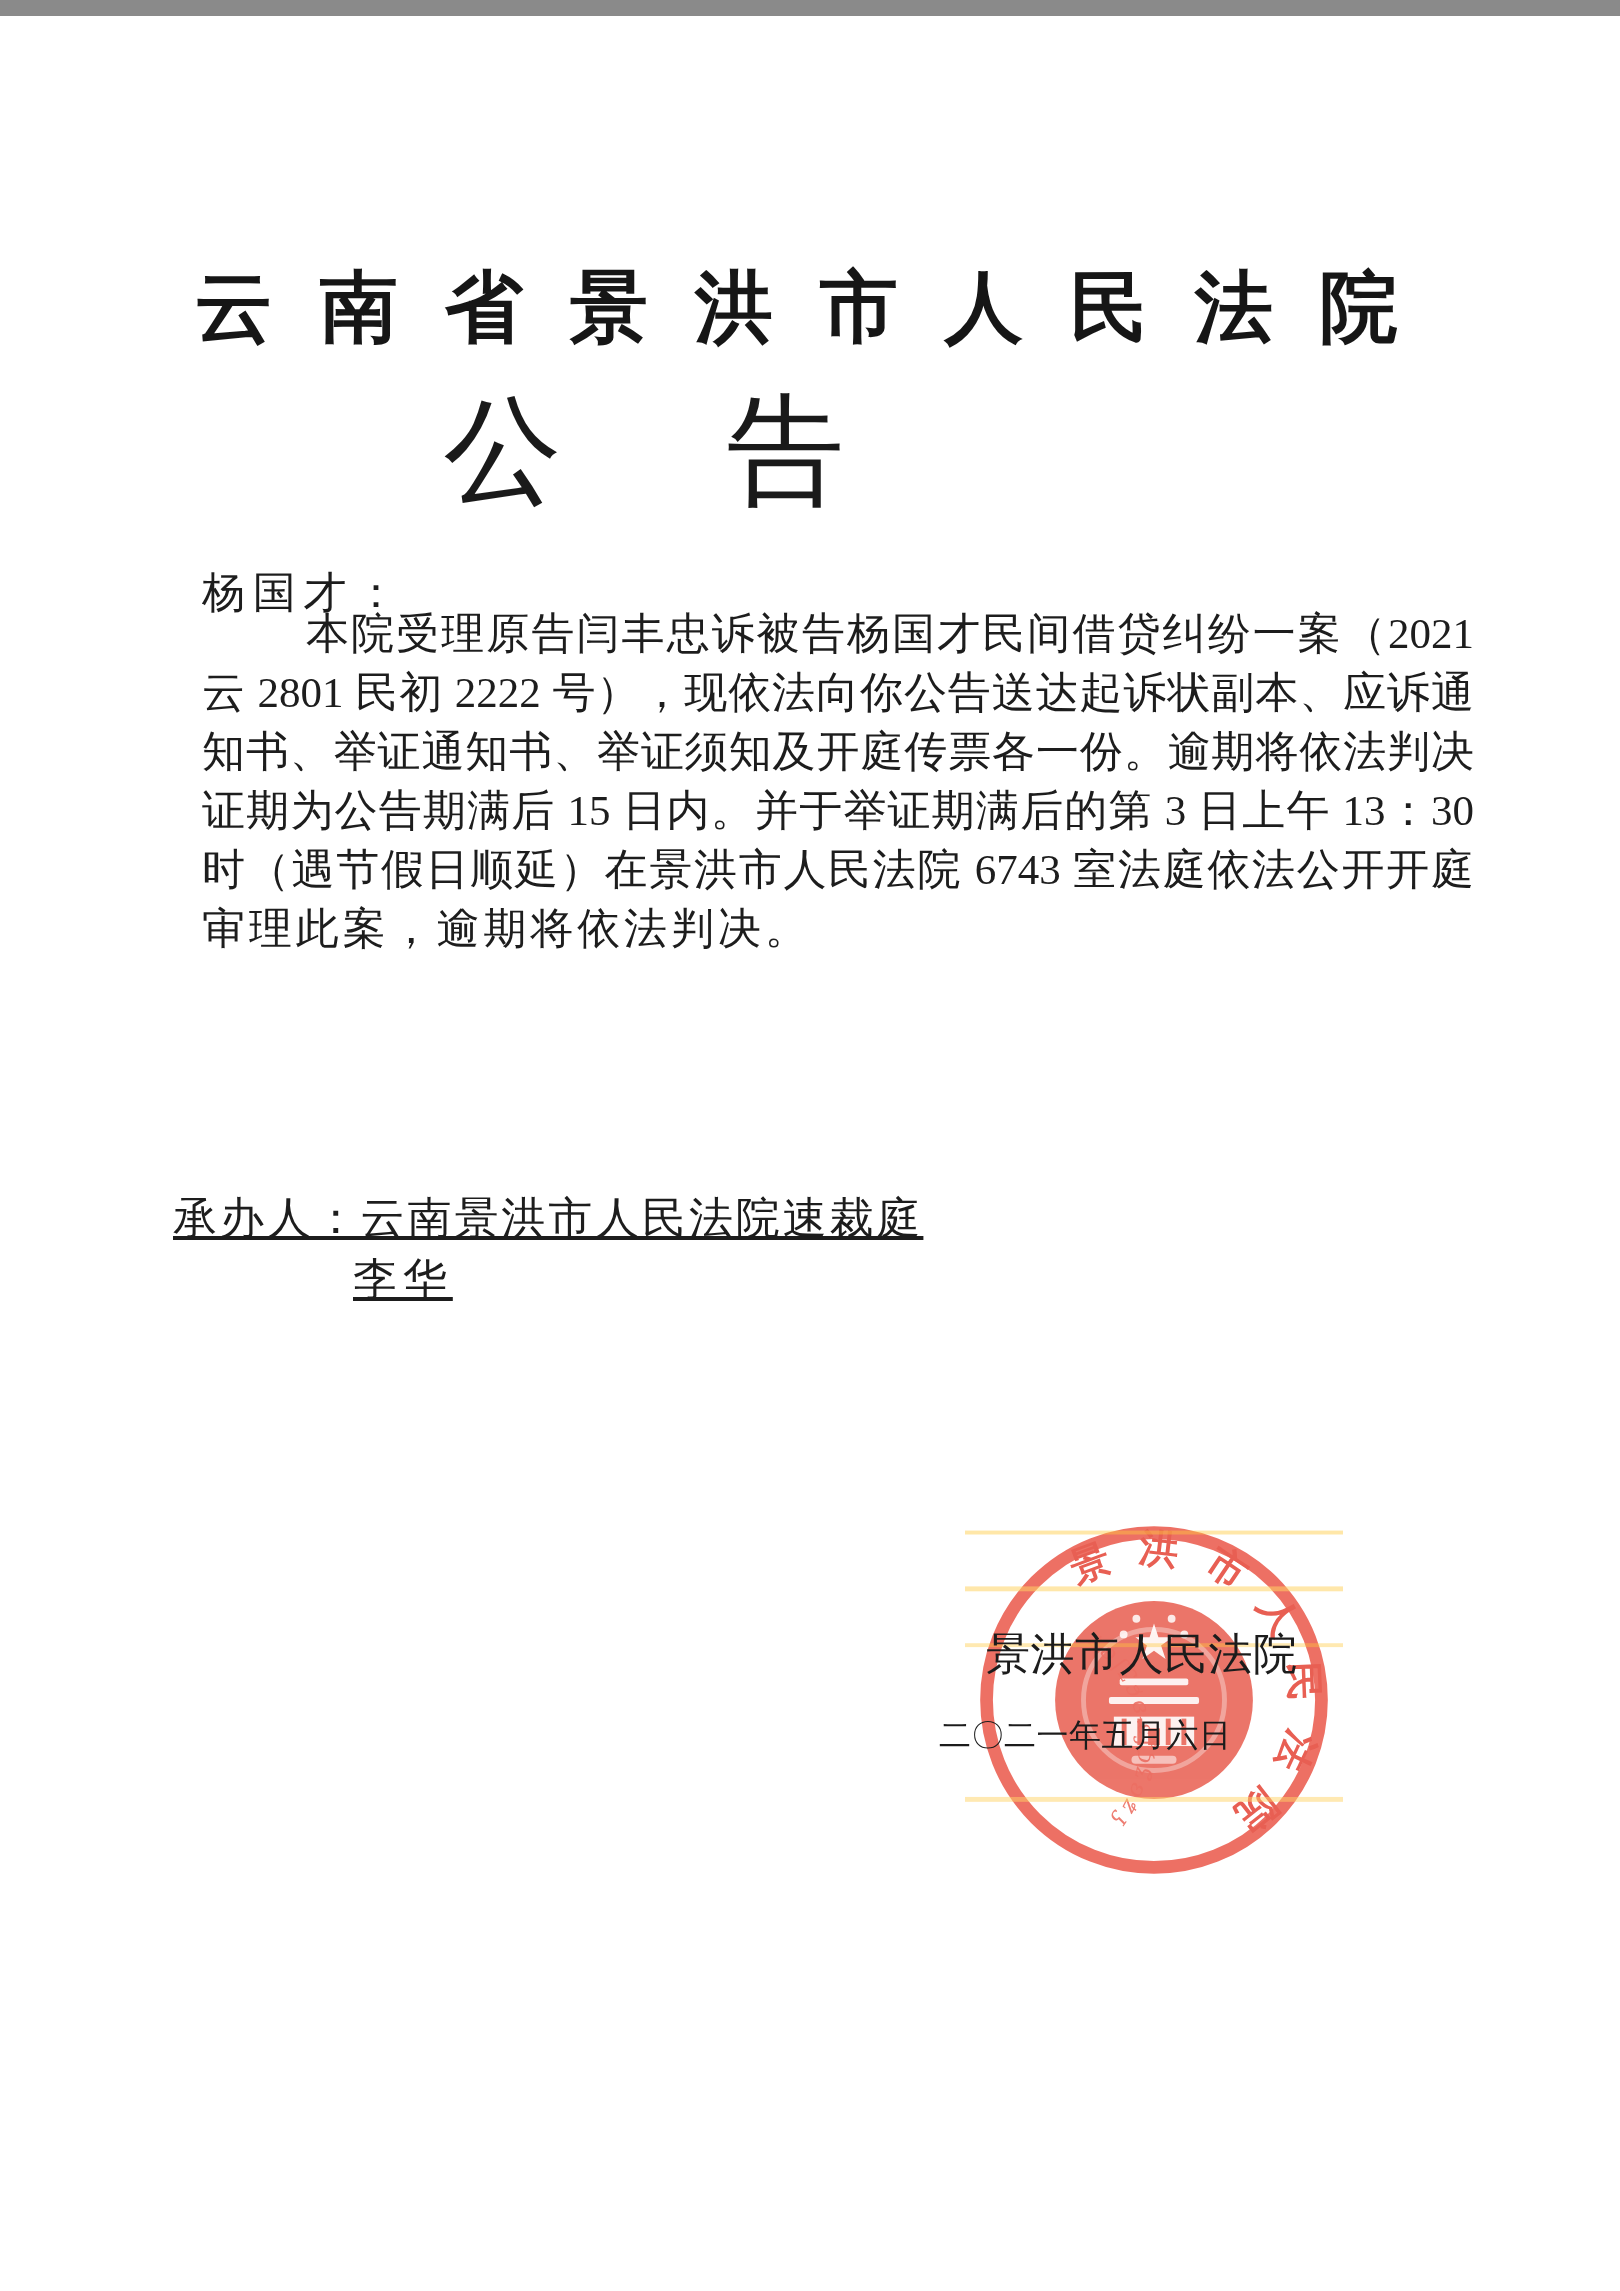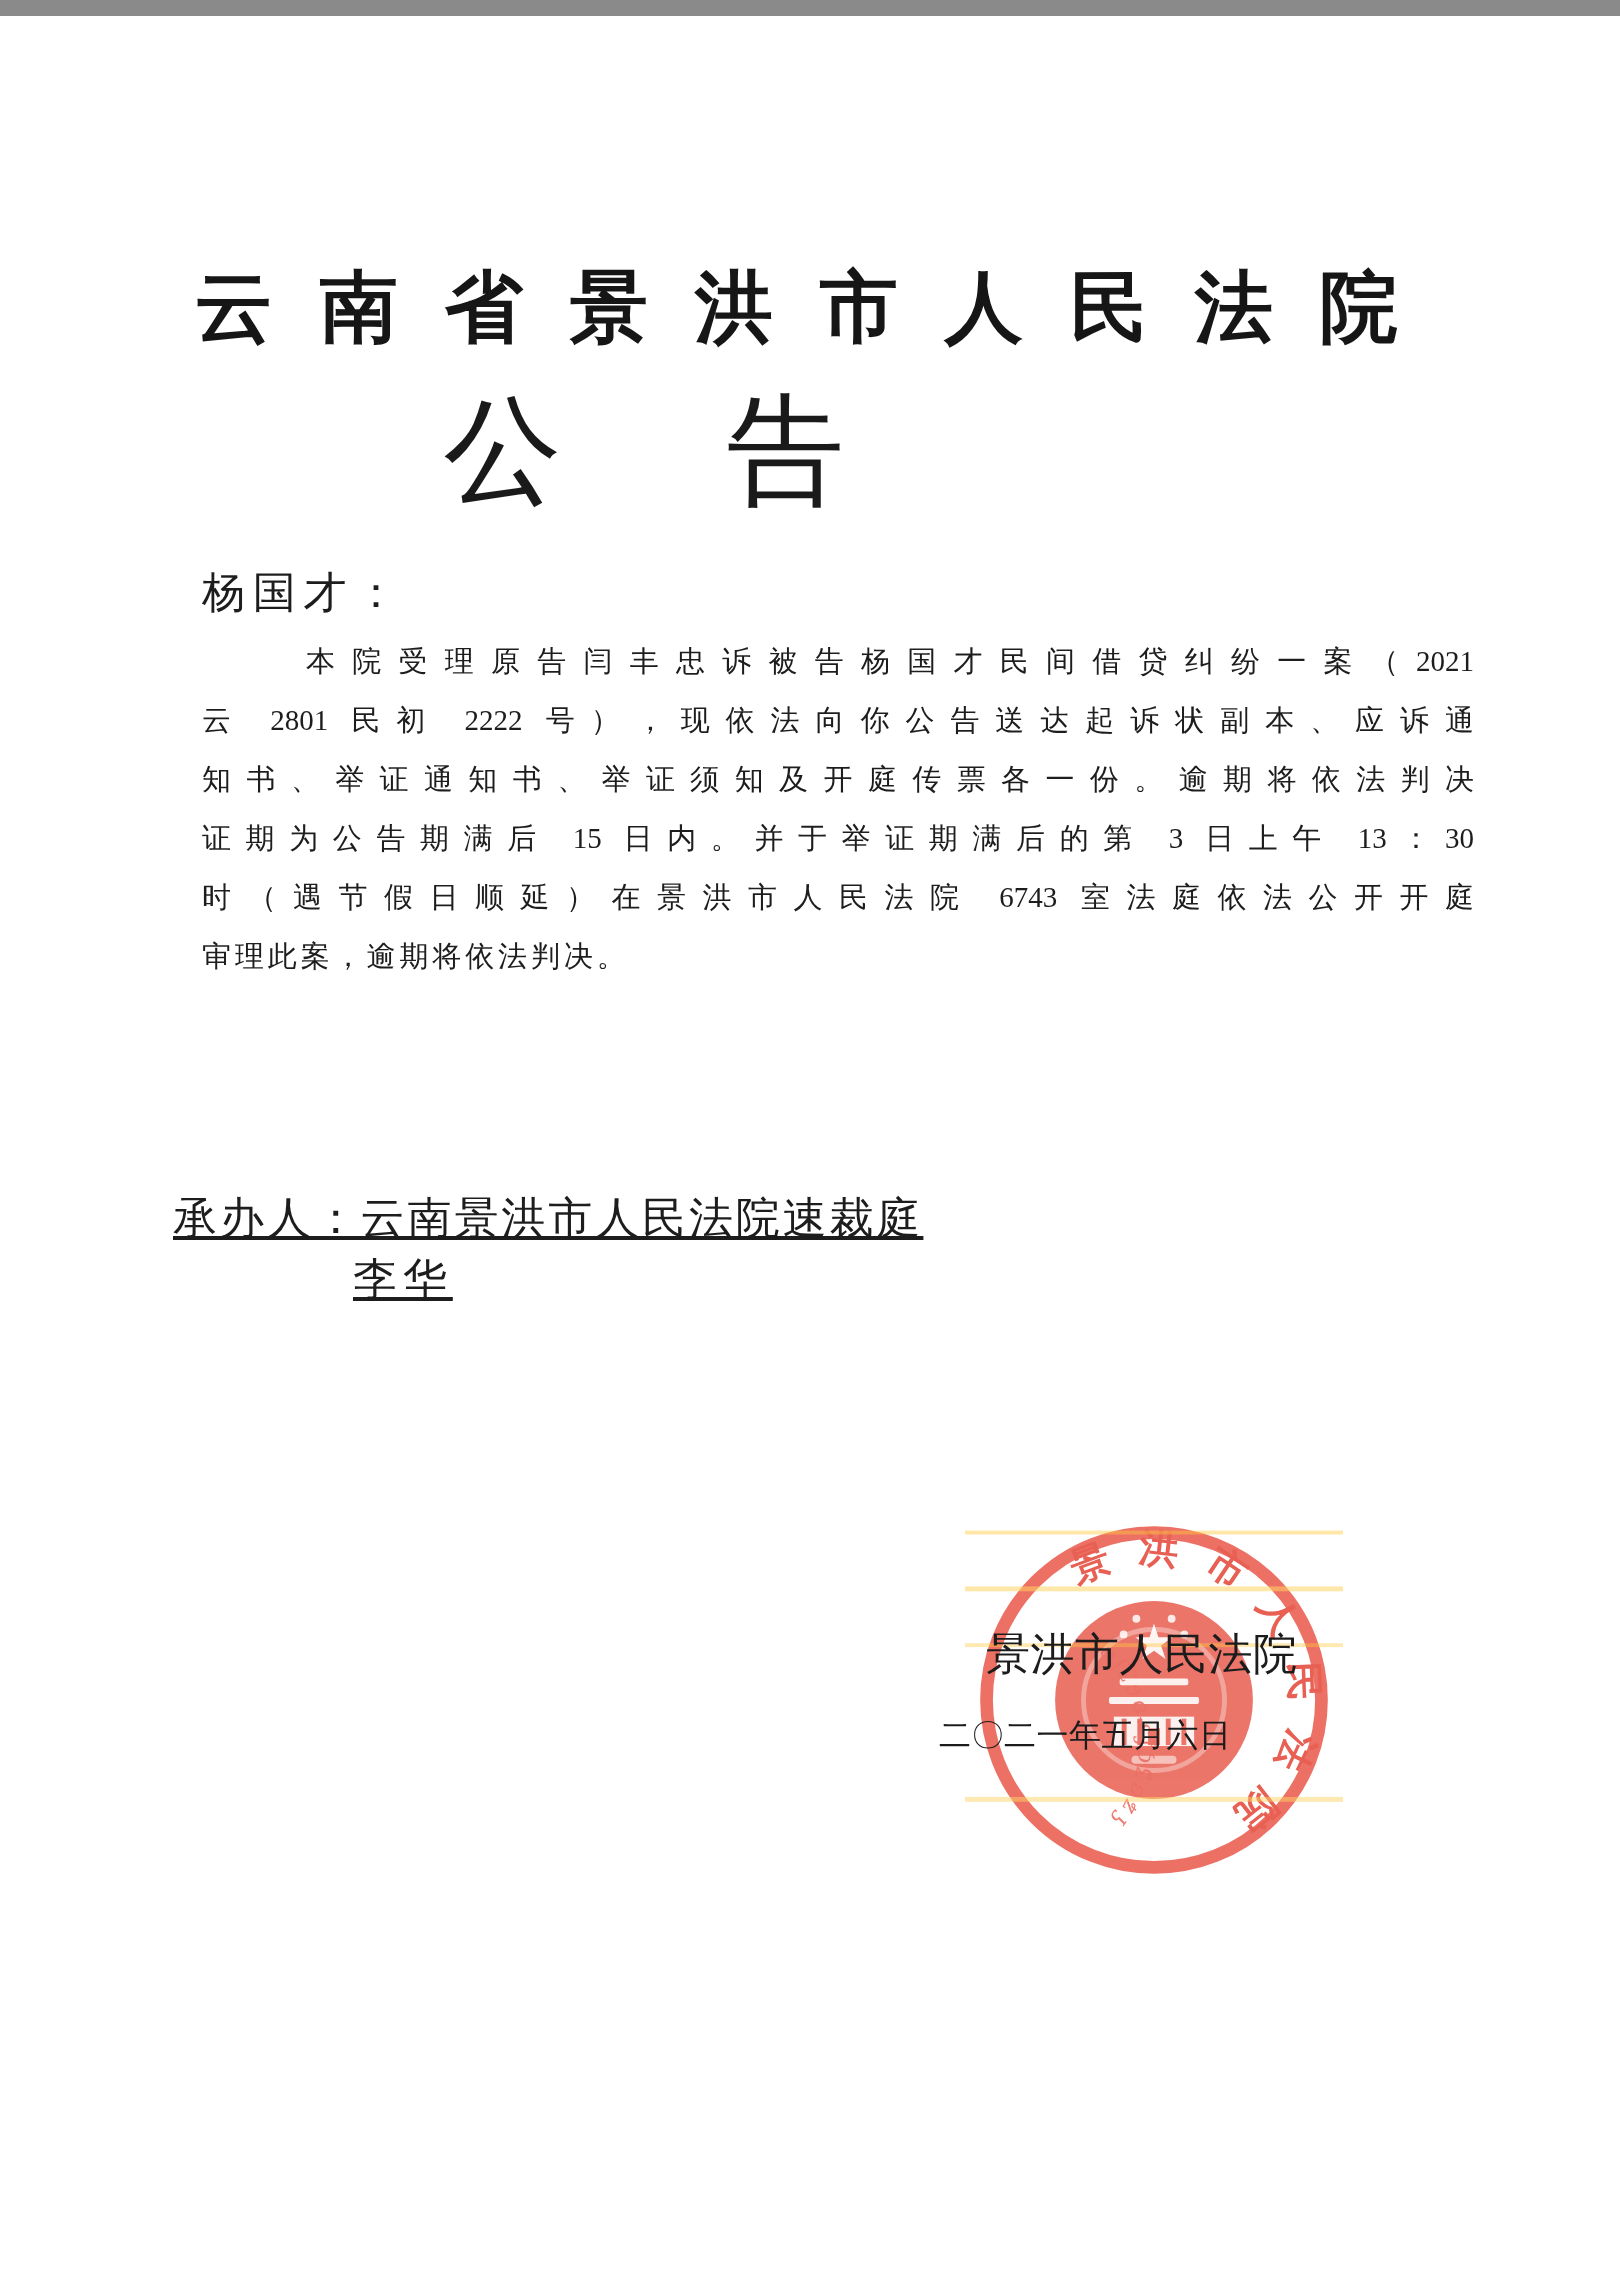--- a/index.html
+++ b/index.html
@@ -25,22 +25,22 @@
     text-align:center;
     font-size:118px; font-weight:400; line-height:142px;
     letter-spacing:165px; padding-left:165px;
     color:#1a1a1a;
   }
   .salutation {
     position:absolute; left:202px; top:547px;
     font-size:43px; line-height:60px; letter-spacing:7.8px;
   }
   .body-block {
-    position:absolute; left:202px; top:616px; width:1272px;
-    font-size:29px; line-height:59px;
+    position:absolute; left:202px; top:588px; width:1272px;
+    font-size:43px; line-height:59px;
   }
   .body-line {
     text-align:justify; text-align-last:justify; text-justify:inter-character;
     white-space:nowrap;
   }
   .body-line.first { text-indent:104px; }
   .body-line.last { text-align-last:left; letter-spacing:3.9px; }
   .undertaker-block {
     position:absolute; left:173px; top:1172px;
     font-size:44px; line-height:61px; letter-spacing:2.9px;text-decoration:underline;

